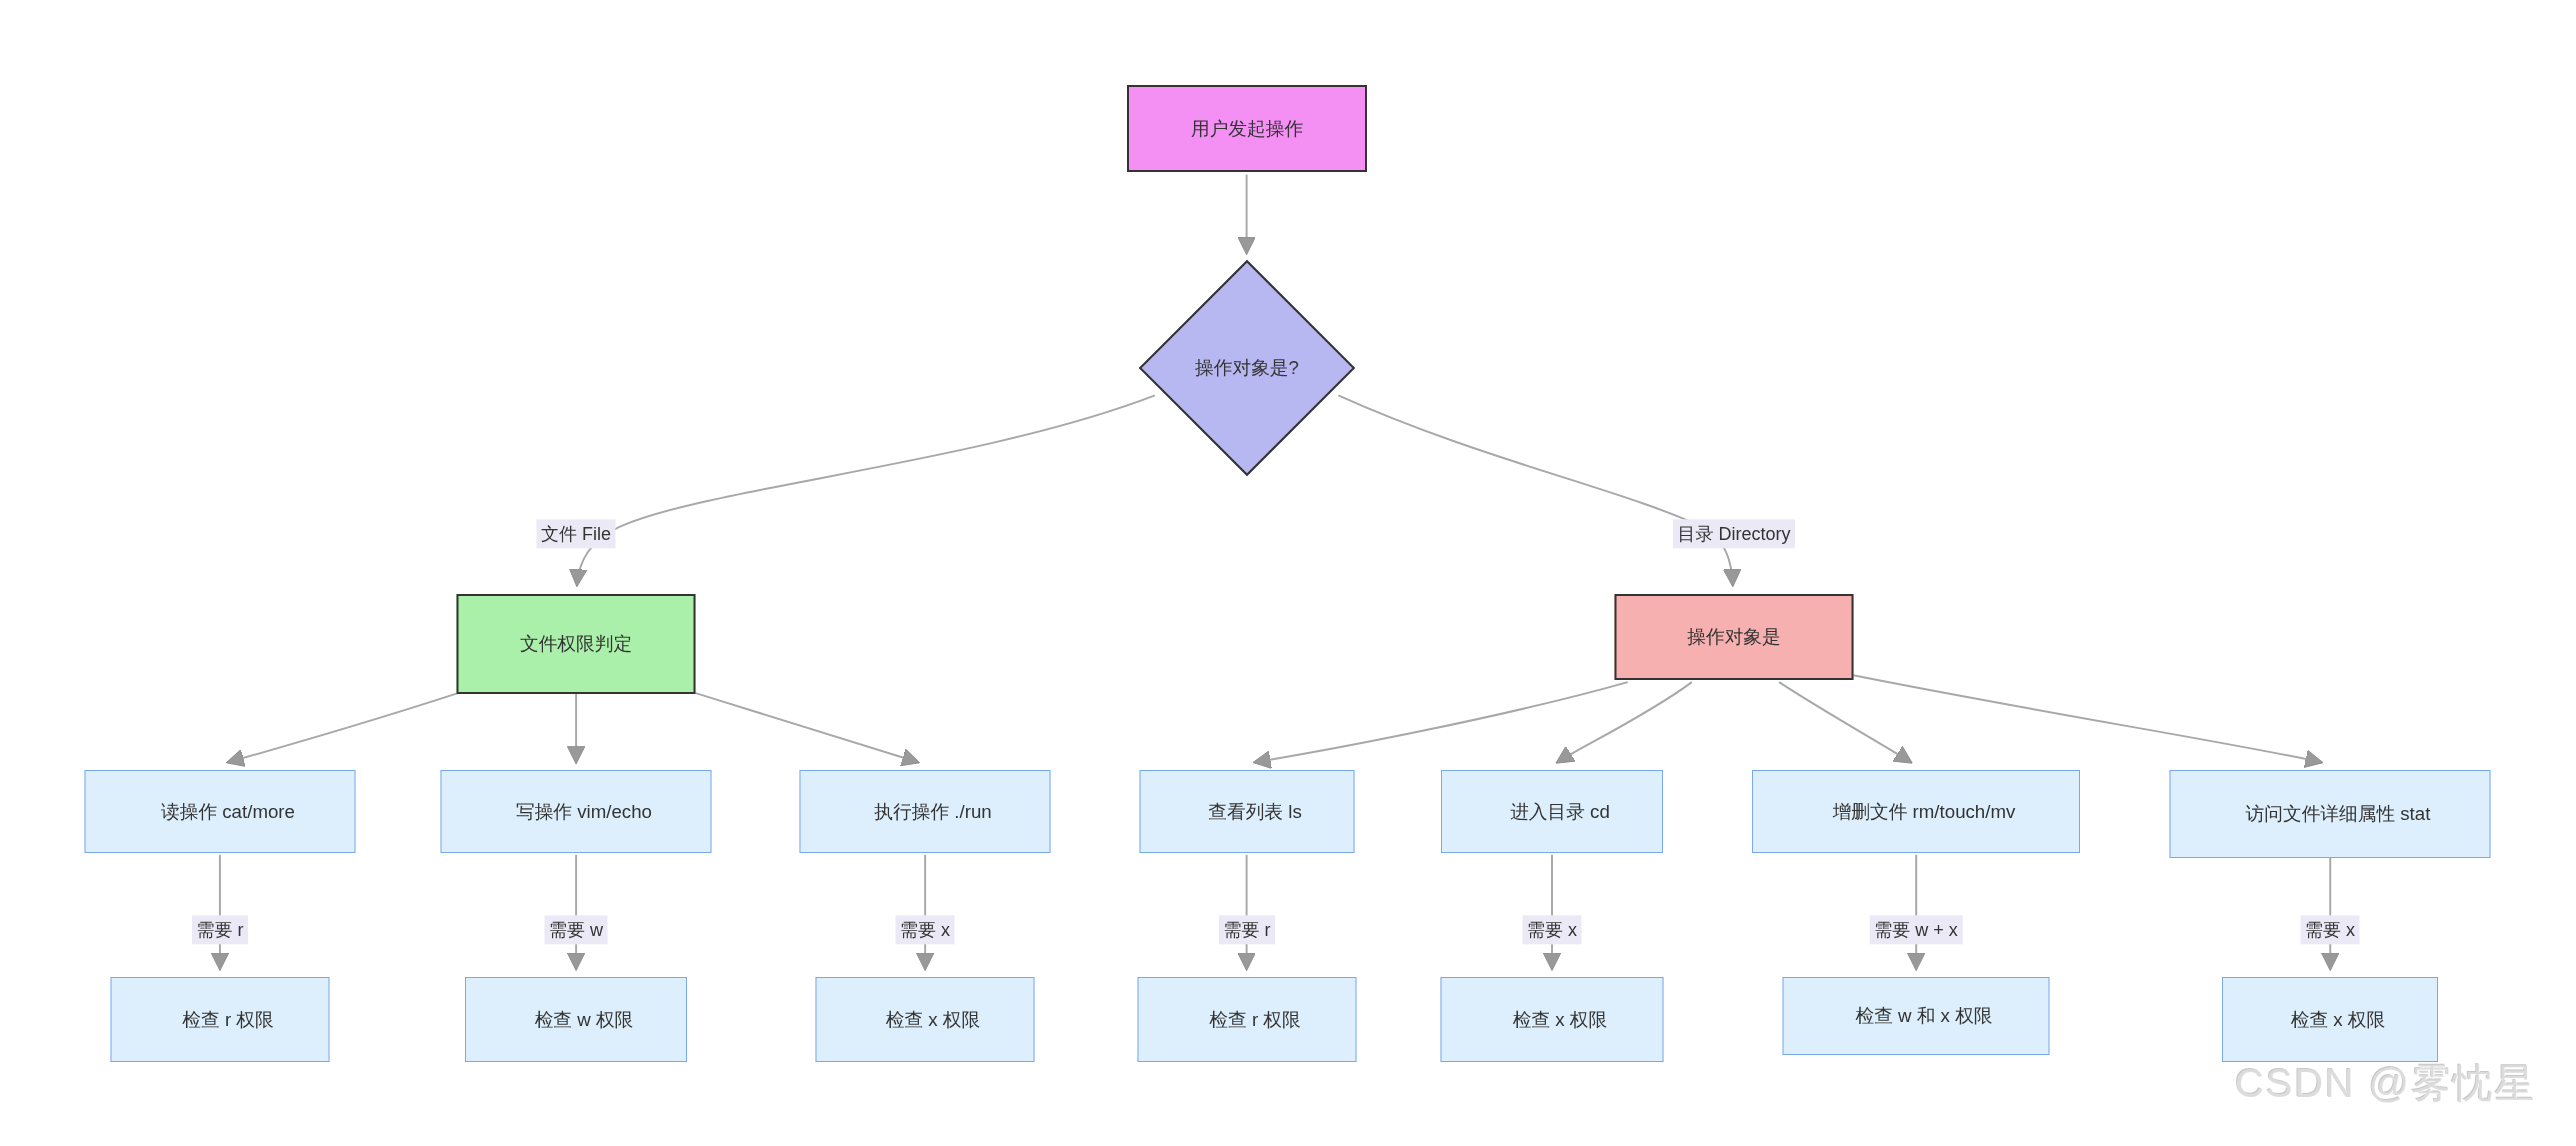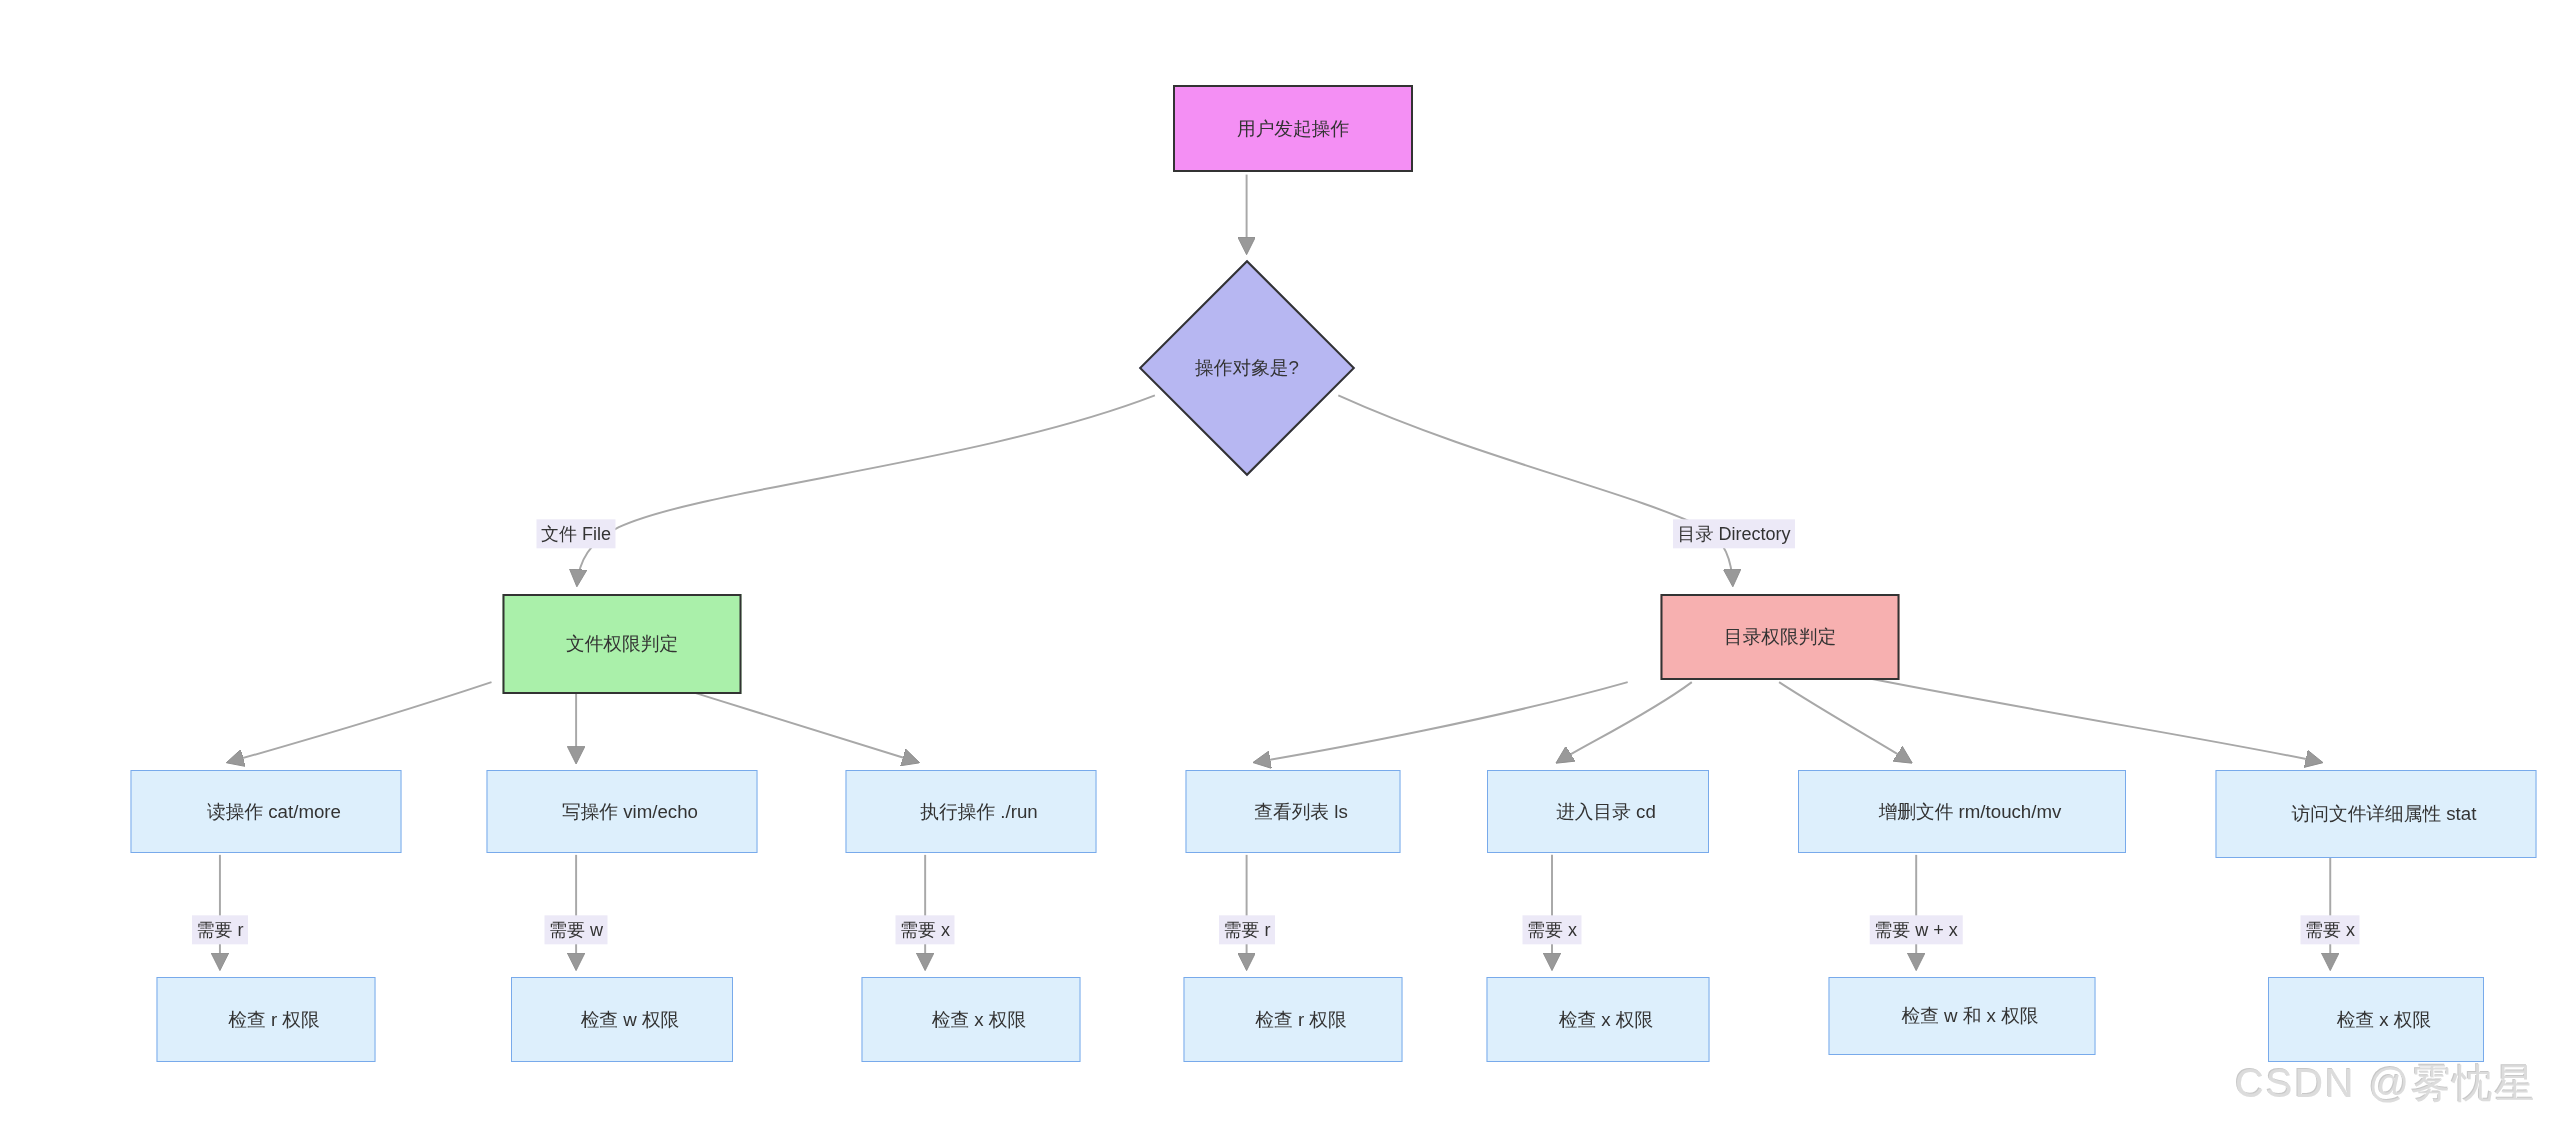--- a/index.html
+++ b/index.html
@@ -15,21 +15,20 @@
   .node {
     position: absolute;
     transform: translateX(-50%);
     display: flex; align-items: center; justify-content: center;
     box-sizing: border-box;
     color: #333333;
     font-size: 18.7px;
     text-align: center;
     white-space: nowrap;
     z-index: 2;
-    margin-left: 46px;
   }
   .node-pink   { background: #f48ff4; border: 2.7px solid #333333; }
   .node-green  { background: #aaf0aa; border: 2.7px solid #333333; }
   .node-red    { background: #f7b0b0; border: 2.7px solid #333333; }
   .node-blue   { background: #ddeffc; border: 1.8px solid #78aaeb; padding-left: 16px; }
 
   .diamond-shape {
     position: absolute;
     left: 1247px; top: 368px;
     width: 153px; height: 153px;
@@ -113,21 +112,21 @@
   <div class="diamond-shape"></div>
   <div class="diamond-label">操作对象是?</div>
 
   <div class="edge-label" style="left:576px; top:534px">文件 File</div>
   <div class="edge-label" style="left:1734px; top:534px">目录 Directory</div>
 
   <div class="node node-green" style="left:576px; top:594px; width:239px; height:100px">
     <span>文件权限判定</span>
   </div>
   <div class="node node-red" style="left:1734px; top:594px; width:239px; height:86px">
-    <span>目录权限判定</span>
+    <span>操作对象是</span>
   </div>
 
   <div class="node node-blue" style="left:220px; top:770px; width:271px; height:83px">
     <span>读操作 cat/more</span>
   </div>
   <div class="node node-blue" style="left:576px; top:770px; width:271px; height:83px">
     <span>写操作 vim/echo</span>
   </div>
   <div class="node node-blue" style="left:925px; top:770px; width:251px; height:83px">
     <span>执行操作 ./run</span>

